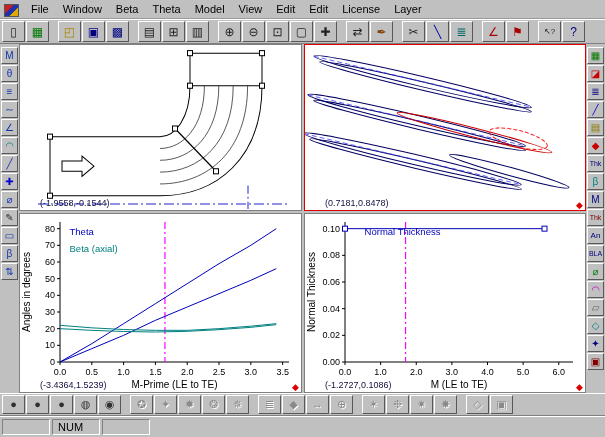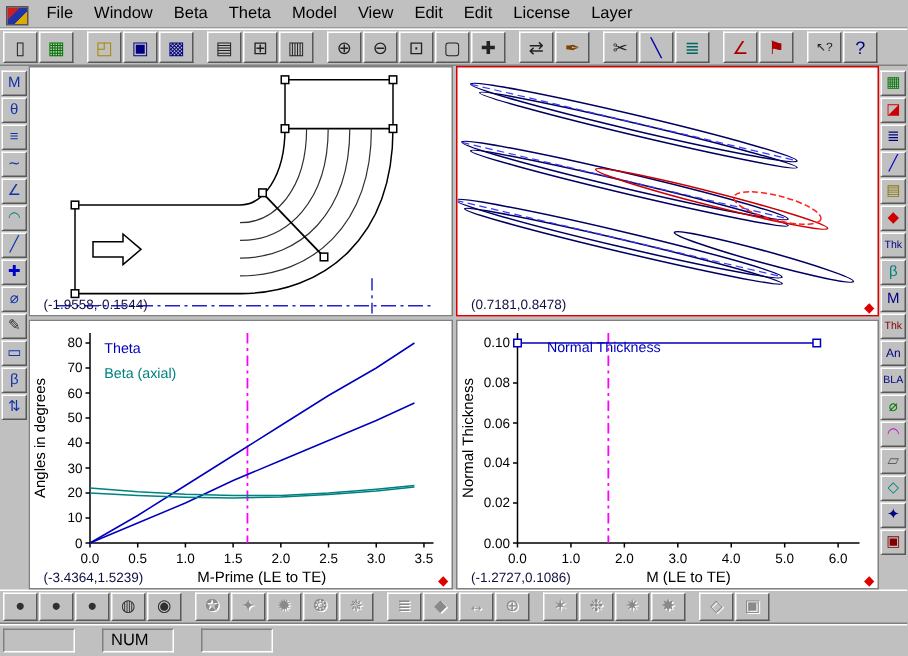--- a/index.html
+++ b/index.html
@@ -29,21 +29,21 @@
   
   .main{flex:1;display:flex;background:#c0c0c0}
   .vtoolbar{width:19px;display:flex;flex-direction:column;gap:1px;padding:3px 0;align-items:center}
   .vtbtn{width:17px;height:17px;background:#c0c0c0;border:1px solid;border-color:#ffffff #585858 #585858 #ffffff;
     display:flex;align-items:center;justify-content:center;font-family:inherit;font-size:10px;line-height:1;padding:0;cursor:default}
   .views{width:567px;display:grid;grid-template-columns:283px 282px;grid-template-rows:167px 180px;gap:2px;background:#c0c0c0}
   .view{position:relative;background:#ffffff;border:1px solid #808080;overflow:hidden}
   .view.active{border:1px solid #dd0000}
   .view svg{position:absolute;left:0;top:0;width:100%;height:100%}
   svg text{font-family:"Liberation Sans",sans-serif}
-  .coord{position:absolute;left:9px;bottom:2px;font-size:9px;color:#101040;background:transparent}
+  .coord{position:absolute;left:20px;bottom:2px;font-size:9px;color:#101040;background:transparent}
   .viewflag{position:absolute;right:2px;bottom:0;font-size:9px;line-height:10px;color:#dd0000}
 
   
   .statusbar{height:21px;display:flex;gap:2px;padding:2px 2px;border-top:1px solid #ffffff;align-items:stretch}
   .help-cell{flex:1;border:1px solid;border-color:#808080 #ffffff #ffffff #808080;padding:1px 5px}
   .scell{width:48px;border:1px solid;border-color:#808080 #ffffff #ffffff #808080;padding:1px 5px}
 </style>
 </head>
 <body>
 
@@ -441,19 +441,19 @@
       <span class="tsep"></span>
       <button class="tbtn disabled">
         <span class="glyph">◇</span>
       </button>
       <button class="tbtn disabled">
         <span class="glyph">▣</span>
       </button>
     </div>
 
   <div class="statusbar">
-    <div id="status-cells" style="display:flex;gap:18px">
+    <div id="status-cells" style="display:flex;gap:2px">
         <div class="scell"></div>
         <div class="scell">NUM</div>
         <div class="scell"></div>
       </div>
   </div>
 </div>
 
 </body></html>

